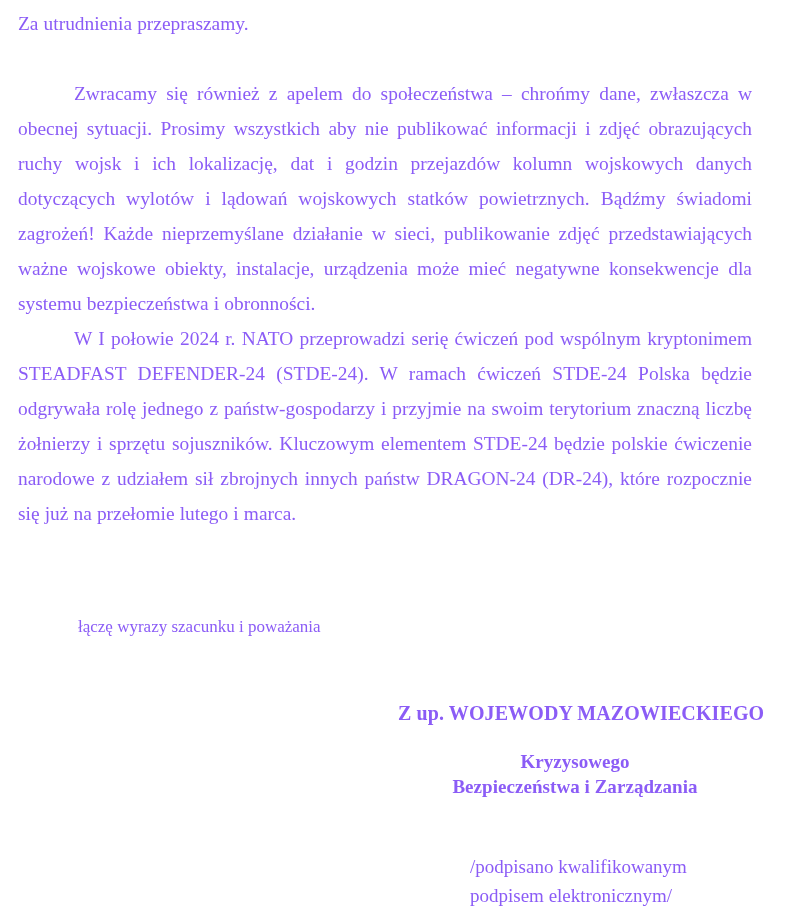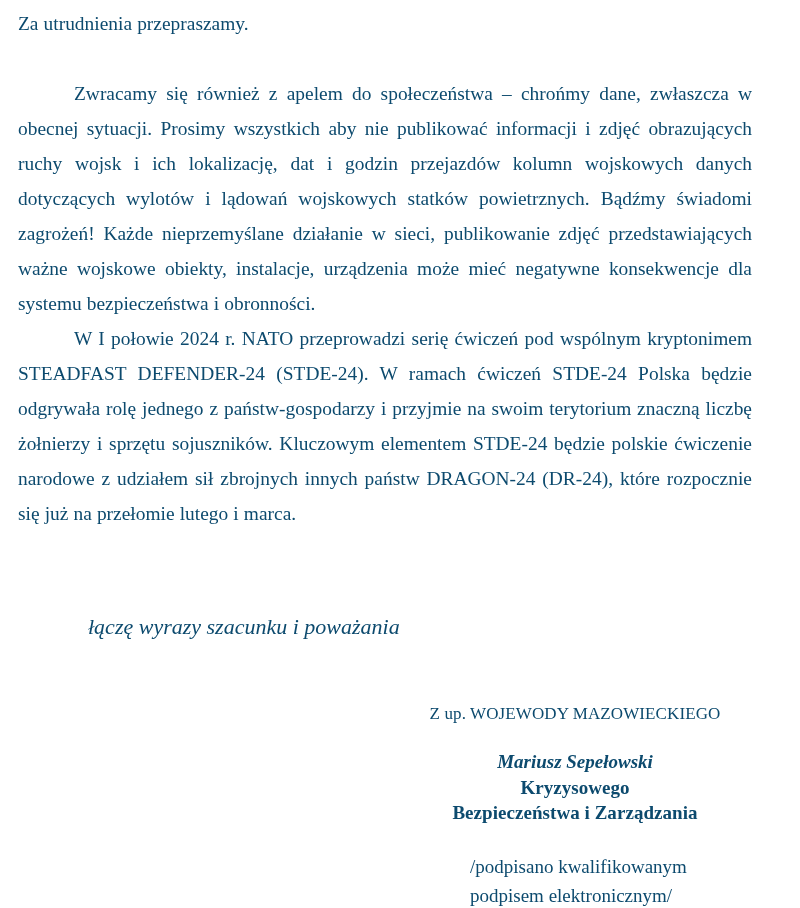--- a/index.html
+++ b/index.html
@@ -9,21 +9,21 @@
     background: #ffffff;
   }
 
   .page {
     position: relative;
     width: 800px;
     height: 908px;
     background: #ffffff;
     overflow: hidden;
     font-family: "Liberation Serif", "DejaVu Serif", serif;
-    color: #0c4a6e;
+    color: #8b5cf6;
     -webkit-font-smoothing: antialiased;
   }
 
   .body-col {
     position: absolute;
     left: 18px;
     top: 6px;
     width: 734px;
   }
 
@@ -44,39 +44,37 @@
 
   .gap-line {
     height: 35px;
   }
 
   
   .closing {
     position: absolute;
     left: 78px;
     top: 612px;
-    font-size: 22px;
+    font-size: 17px;
     line-height: 30px;
-    font-style: italic;
     white-space: nowrap;
-    margin-left: 10px;
   }
 
   
   .sig-block {
     position: absolute;
     left: 398px;
     top: 700px;
     width: 354px;
     text-align: center;
   }
 
   .sig-authority {
-    font-size: 17px;
-    font-weight: normal;
+    font-size: 20px;
+    font-weight: bold;
     line-height: 27px;
     letter-spacing: 0.1px;
     white-space: nowrap;
   }
 
   .sig-spacer {
     height: 22px;
   }
 
   .sig-name {
@@ -123,21 +121,20 @@
     <p class="para indent">W I połowie 2024 r. NATO przeprowadzi serię ćwiczeń pod wspólnym kryptonimem STEADFAST DEFENDER-24 (STDE-24). W ramach ćwiczeń STDE-24 Polska będzie odgrywała rolę jednego z państw-gospodarzy i przyjmie na swoim terytorium znaczną liczbę żołnierzy i sprzętu sojuszników. Kluczowym elementem STDE-24 będzie polskie ćwiczenie narodowe z udziałem sił zbrojnych innych państw DRAGON-24 (DR-24), które rozpocznie się już na przełomie lutego i marca.</p>
 
 
   </div>
 
   <div class="closing">łączę wyrazy szacunku i poważania</div>
 
   <div class="sig-block">
     <div class="sig-authority">Z up. WOJEWODY MAZOWIECKIEGO</div>
     <div class="sig-spacer"></div>
-    <div class="sig-name">Mariusz Sepełowski</div>
     <div class="sig-title-line">Kryzysowego</div>
     <div class="sig-title-line">Bezpieczeństwa i Zarządzania</div>
   </div>
 
   <div class="esign">
     <div class="esign-line">/podpisano kwalifikowanym</div>
     <div class="esign-line">podpisem elektronicznym/</div>
   </div>
 
 </div>

